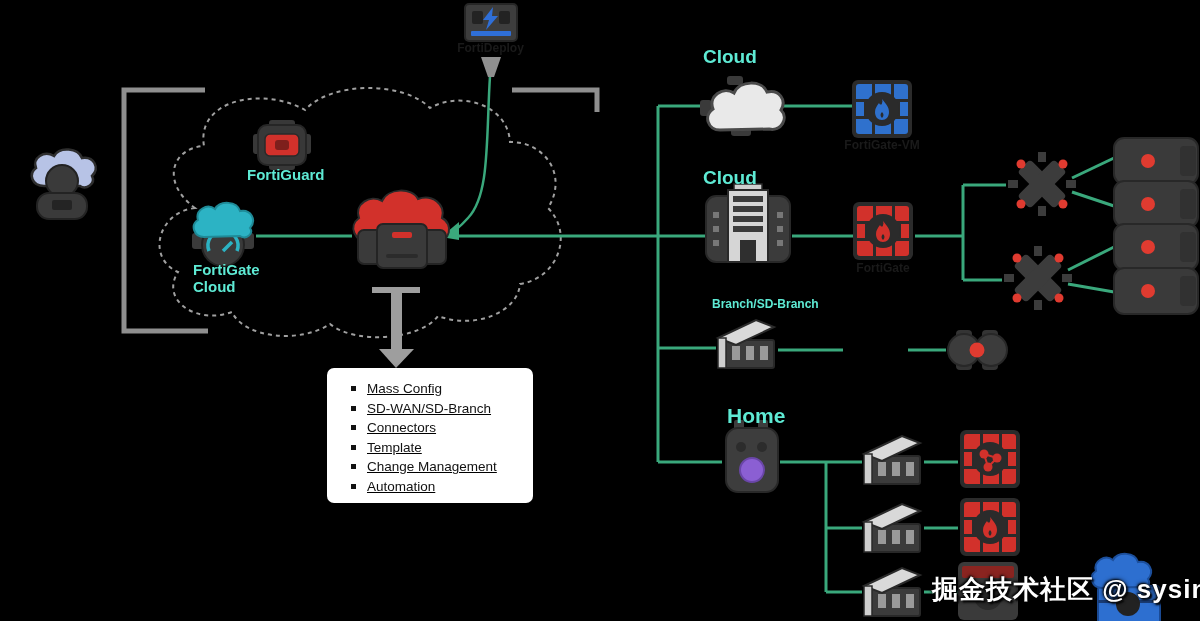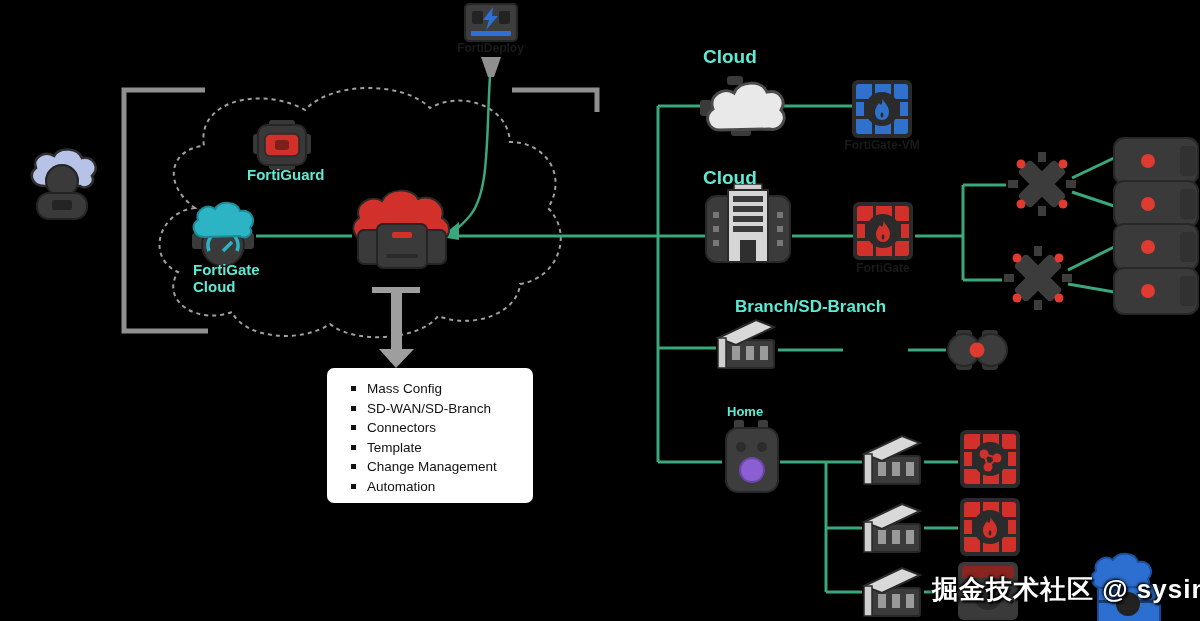--- a/index.html
+++ b/index.html
@@ -12,21 +12,21 @@
     position:absolute;color:#5eead4;font-weight:bold;
     font-family:"Liberation Sans",sans-serif;white-space:nowrap;
   }
   .label-dark{
     position:absolute;color:#1a1a1a;font-weight:bold;font-size:12px;
     font-family:"Liberation Sans",sans-serif;white-space:nowrap;text-align:center;
   }
   .features-box{
     position:absolute;left:327px;top:368px;width:206px;height:135px;
     background:#ffffff;border-radius:7px;box-shadow:0 2px 6px rgba(0,0,0,.5);
-    box-sizing:border-box;padding:11px 28px 8px 18px;
+    box-sizing:border-box;padding:11px 28px 8px 18px;text-decoration:underline;
   }
   .feature-item{
     display:flex;align-items:center;gap:11px;height:19.5px;
     font-size:13.5px;color:#111;font-family:"Liberation Sans",sans-serif;
   }
   .feature-bullet{width:5px;height:5px;background:#111;flex:0 0 auto;margin-left:6px;}
   .watermark-text{
     position:absolute;left:932px;top:572px;width:268px;
     color:#ffffff;font-weight:bold;font-size:26px;letter-spacing:1px;
     font-family:"Liberation Sans",sans-serif;white-space:nowrap;
@@ -396,19 +396,19 @@
       <span>Automation</span>
     </div>
   </div>
 
   <div class="label-gray" style="left:703px;top:46px;font-size:19px;">Cloud</div>
   <div class="label-dark" style="left:842px;top:138px;width:80px;">FortiGate-VM</div>
 
   <div class="label-gray" style="left:703px;top:167px;font-size:19px;">Cloud</div>
   <div class="label-dark" style="left:848px;top:261px;width:70px;">FortiGate</div>
 
-  <div class="label-gray" style="left:712px;top:297px;font-size:17px;margin-left:23px;">Branch/SD-Branch</div>
-
-  <div class="label-gray" style="left:727px;top:404px;font-size:13px;">Home</div>
+  <div class="label-gray" style="left:712px;top:297px;font-size:12px;">Branch/SD-Branch</div>
+
+  <div class="label-gray" style="left:727px;top:404px;font-size:21px;">Home</div>
 
   <div class="watermark-text">掘金技术社区 @ sysin</div>
 
 </div>
 
 </body></html>

